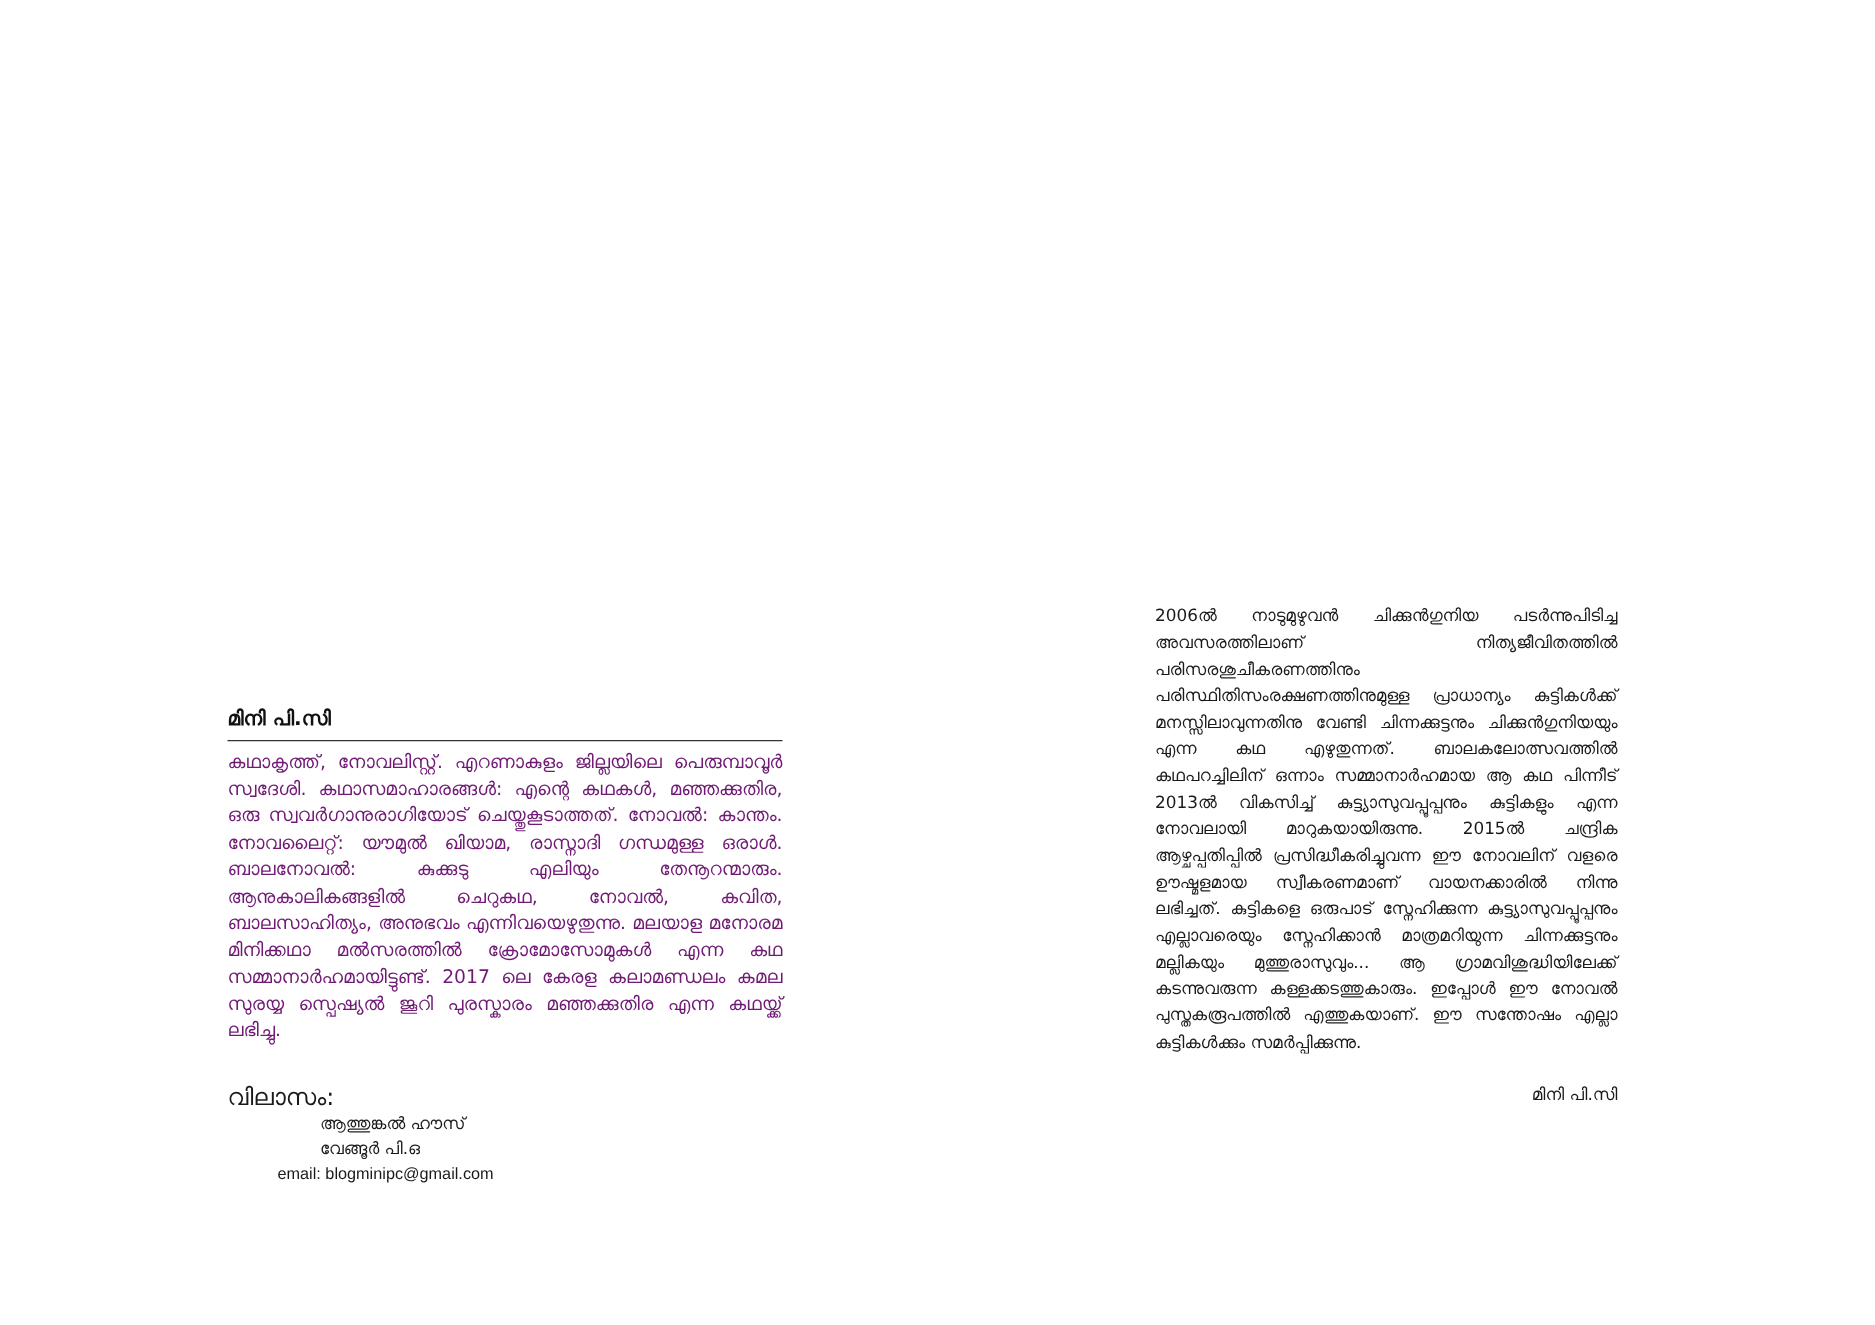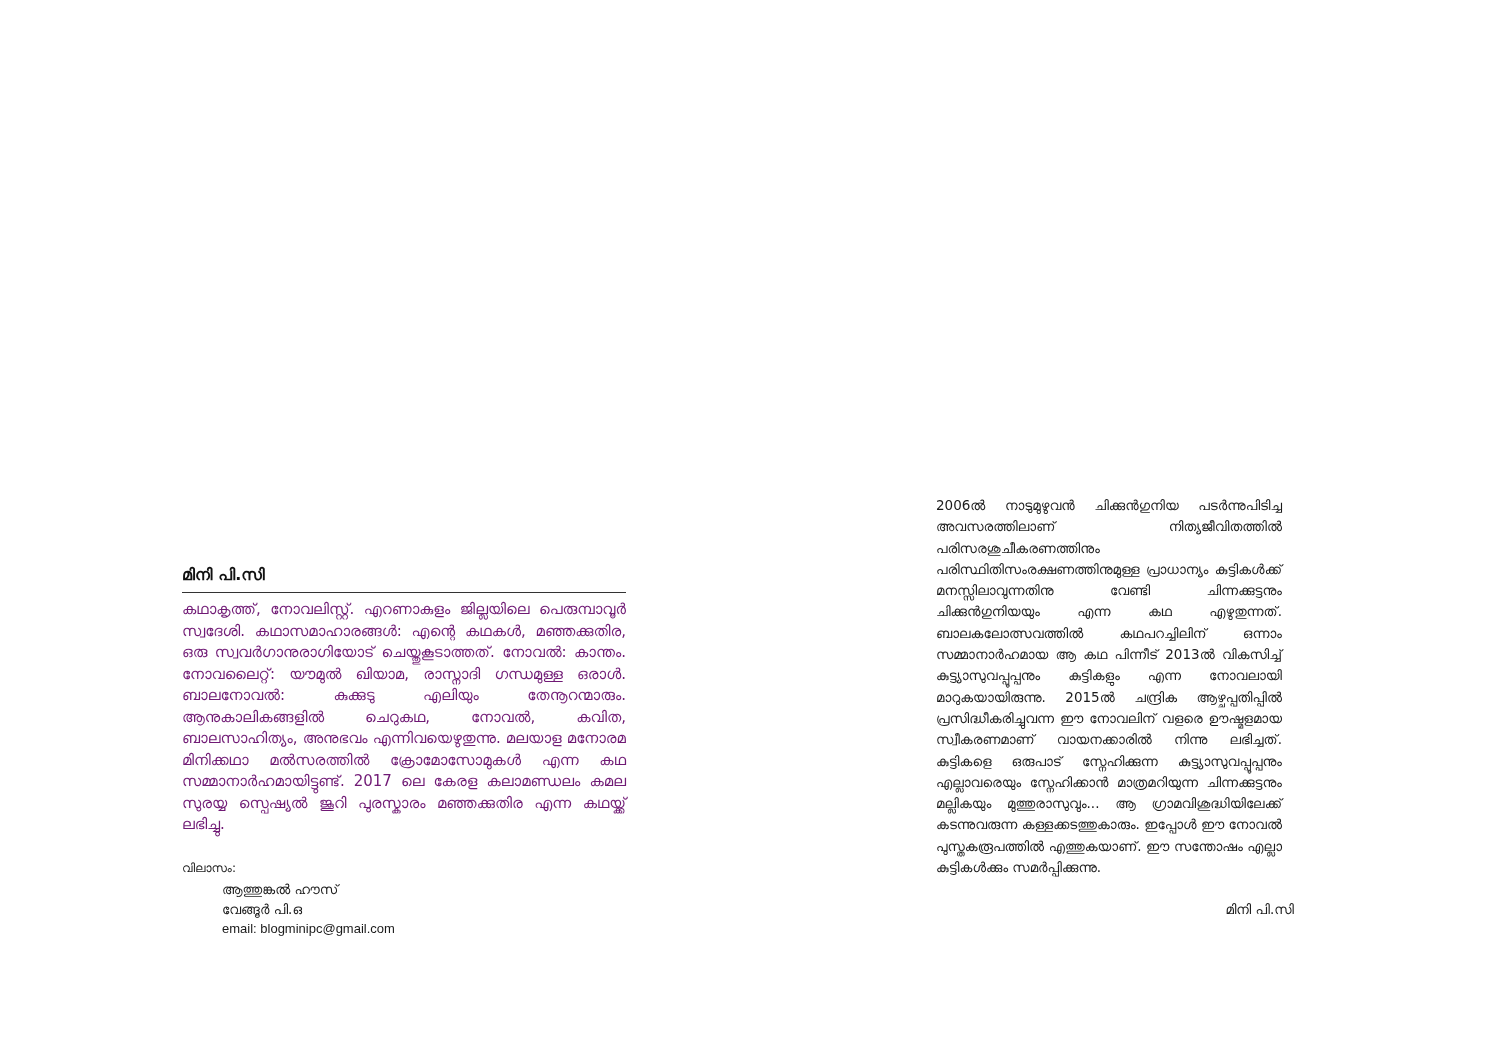--- a/index.html
+++ b/index.html
@@ -3,26 +3,26 @@
 <meta charset="utf-8">
 <style>
   html, body { margin: 0; padding: 0; background: #ffffff; }
   body { width: 1500px; height: 1060px; position: relative; overflow: hidden;
          font-family: "DejaVu Sans", "Liberation Sans", sans-serif; color: #1a1a1a; }
   .page { position: absolute; top: 0; height: 1060px; }
   .left-col { position: absolute; left: 182px; top: 564px; width: 444px; }
   .author-heading { font-size: 16px; font-weight: bold; line-height: 22px; margin: 0; color: #111; }
   .rule { height: 0; border-top: 1.5px solid #333; margin: 6px 0 6px 0; }
   .bio { font-size: 15px; line-height: 21.5px; text-align: justify; margin: 0; color: #701a75; }
-  .address-label { font-size: 12px; line-height: 21px; margin-top: 22px; }
+  .address-label { font-size: 19px; line-height: 21px; margin-top: 32px; }
   .address-lines { padding-left: 40px; }
-  .address-line { font-size: 13.5px; line-height: 20px; }
+  .address-line { font-size: 13.5px; line-height: 20px; margin-left: 34px; }
   .email-line { font-family: "Liberation Sans", sans-serif; font-size: 13px; line-height: 20px; }
   .right-col { position: absolute; left: 924px; top: 483px; width: 370px; }
-  .intro { font-size: 13.5px; line-height: 21.3px; text-align: justify; margin: 12px; color: #1a1a1a; }
+  .intro { font-size: 13.5px; line-height: 21.3px; text-align: justify; margin: 0; color: #1a1a1a; }
   .signature { font-size: 13.5px; text-align: right; margin-top: 20px; line-height: 22px; }
 </style>
 </head>
 <body>
 
 <div class="page" style="left:0;width:1500px;">
 
   <section class="left-col">
     <h2 class="author-heading">മിനി പി.സി</h2>
     <div class="rule"></div>

